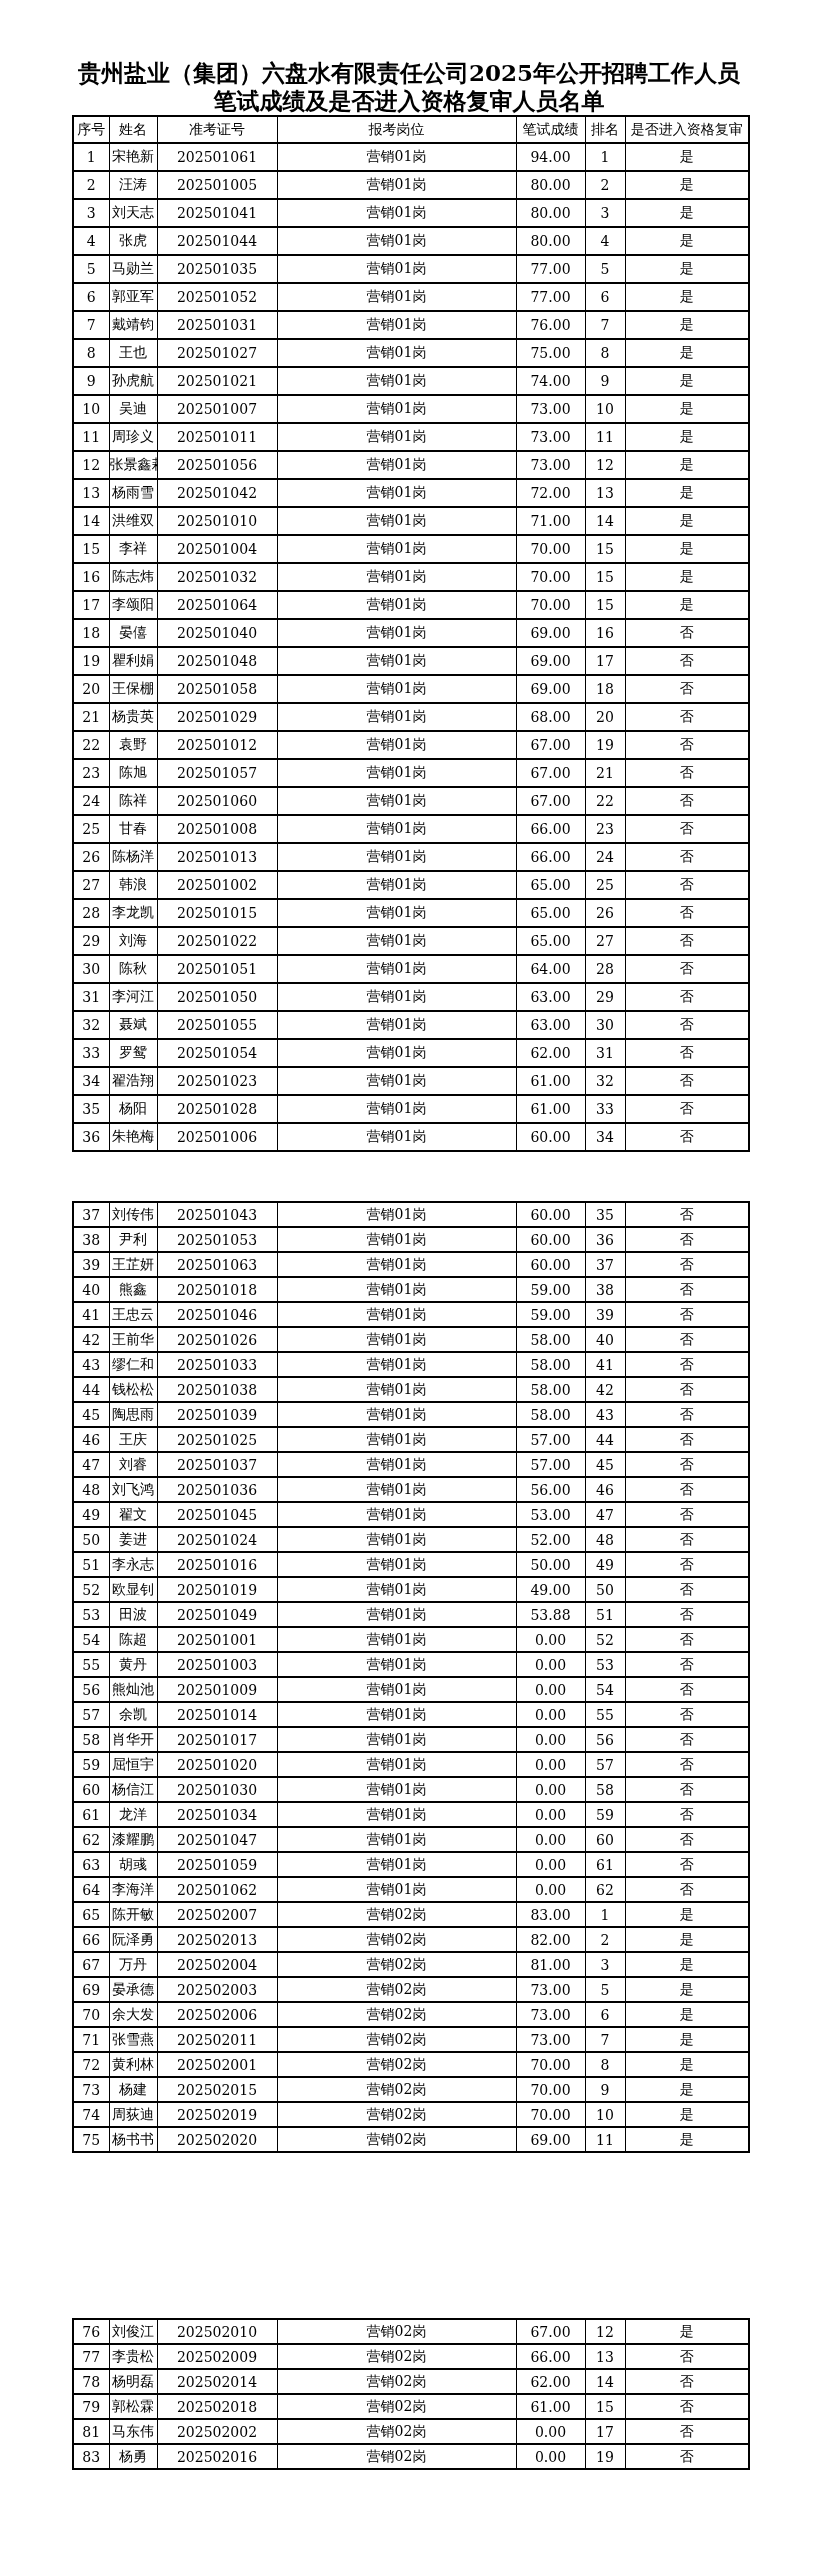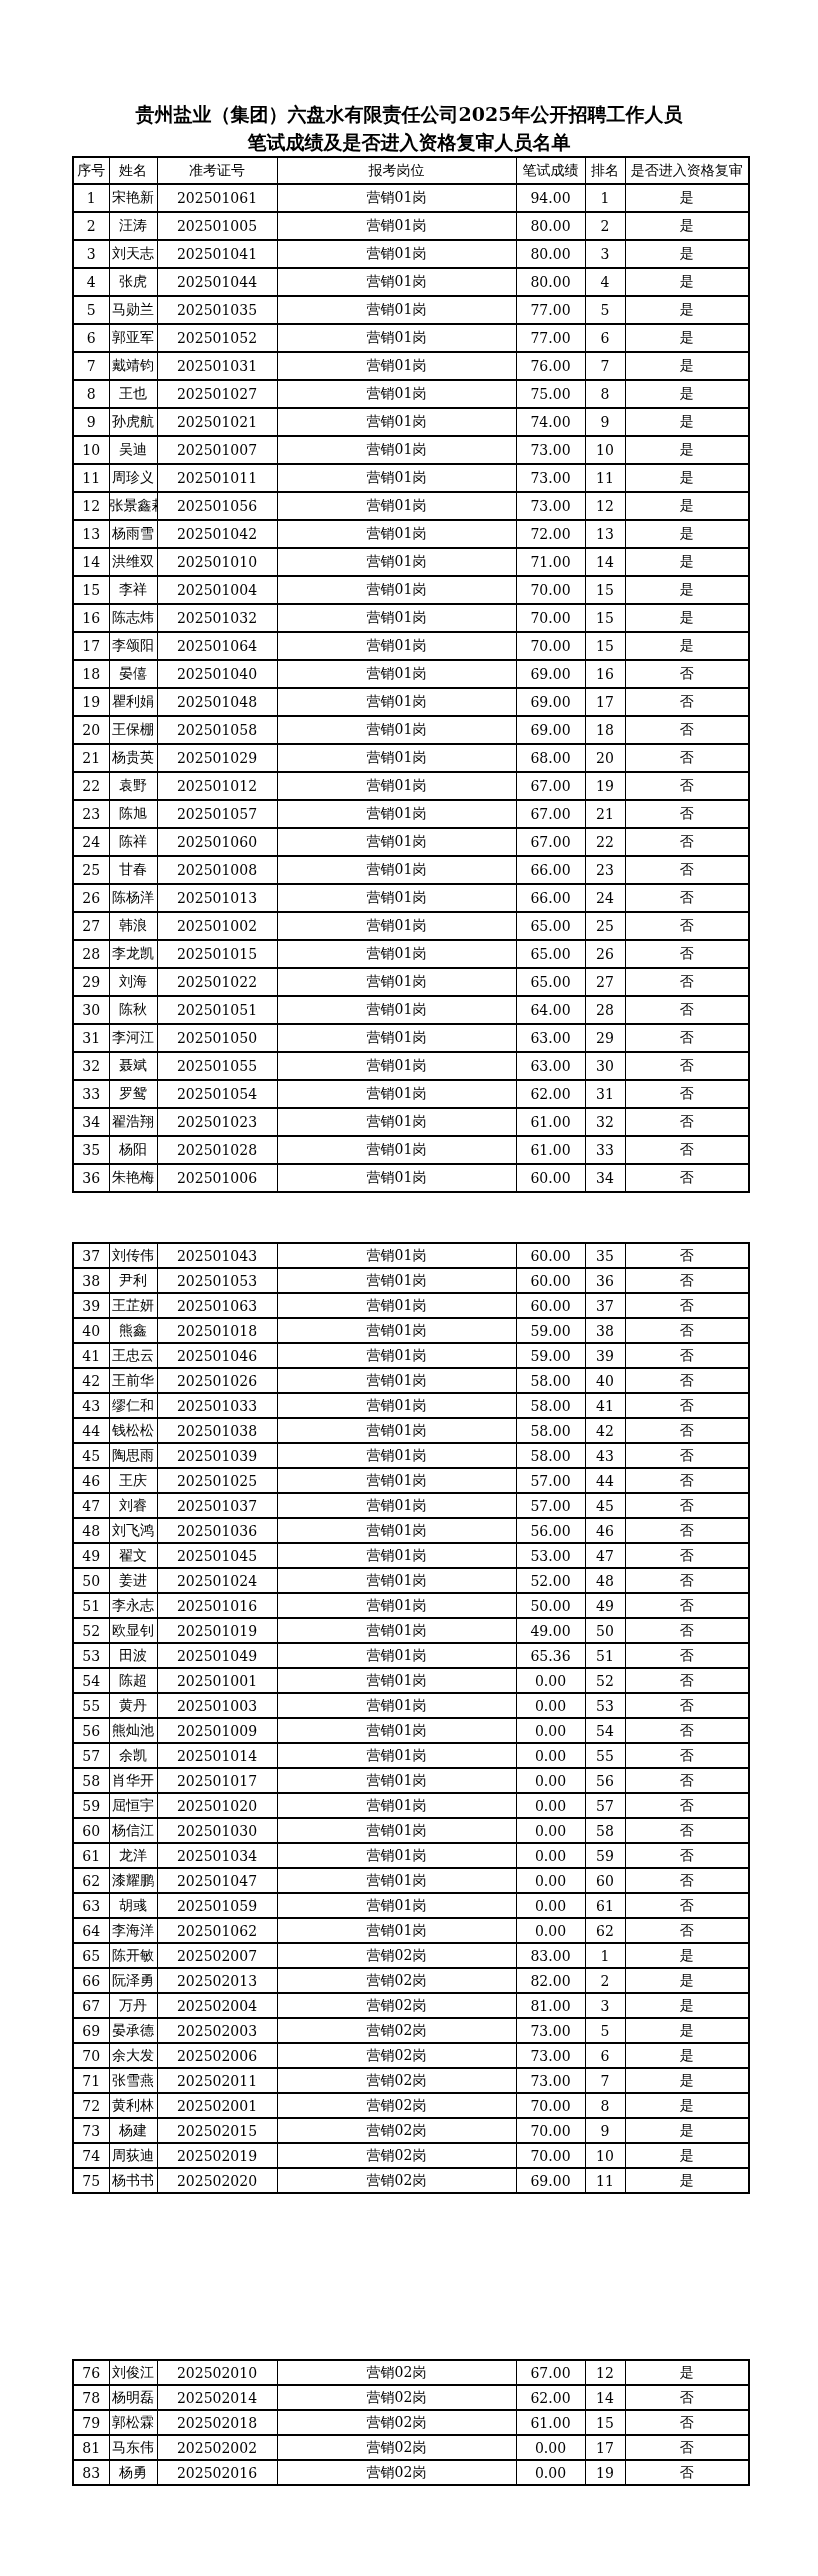--- a/index.html
+++ b/index.html
@@ -3,24 +3,24 @@
 <meta charset="utf-8">
 <style>
   html,body{margin:0;padding:0;}
   body{
     width:818px;height:3468px;
     background:#ffffff;color:#000;
     font-family:"DejaVu Serif","Liberation Serif",serif;
     overflow:hidden;
   }
   .doc-title{
-    padding-top:100px;
+    padding-top:59px;
     text-align:center;
     font-weight:bold;
-    font-size:19px;
+    font-size:23px;
     line-height:28px;
   }
   table.tbl{
     border-collapse:collapse;
     table-layout:fixed;
     margin-left:72px;
     width:675px;
     border:2.6px solid #000;
   }
   table.tbl th, table.tbl td{
@@ -554,21 +554,21 @@
         <td>营销01岗</td>
         <td>49.00</td>
         <td>50</td>
         <td>否</td>
       </tr>
       <tr>
         <td>53</td>
         <td>田波</td>
         <td>202501049</td>
         <td>营销01岗</td>
-        <td>65.36</td>
+        <td>53.88</td>
         <td>51</td>
         <td>否</td>
       </tr>
       <tr>
         <td>54</td>
         <td>陈超</td>
         <td>202501001</td>
         <td>营销01岗</td>
         <td>0.00</td>
         <td>52</td>
@@ -773,20 +773,29 @@
       <tr>
         <td>76</td>
         <td>刘俊江</td>
         <td>202502010</td>
         <td>营销02岗</td>
         <td>67.00</td>
         <td>12</td>
         <td>是</td>
       </tr>
       <tr>
+        <td>77</td>
+        <td>李贵松</td>
+        <td>202502009</td>
+        <td>营销02岗</td>
+        <td>66.00</td>
+        <td>13</td>
+        <td>否</td>
+      </tr>
+      <tr>
         <td>78</td>
         <td>杨明磊</td>
         <td>202502014</td>
         <td>营销02岗</td>
         <td>62.00</td>
         <td>14</td>
         <td>否</td>
       </tr>
       <tr>
         <td>79</td>

